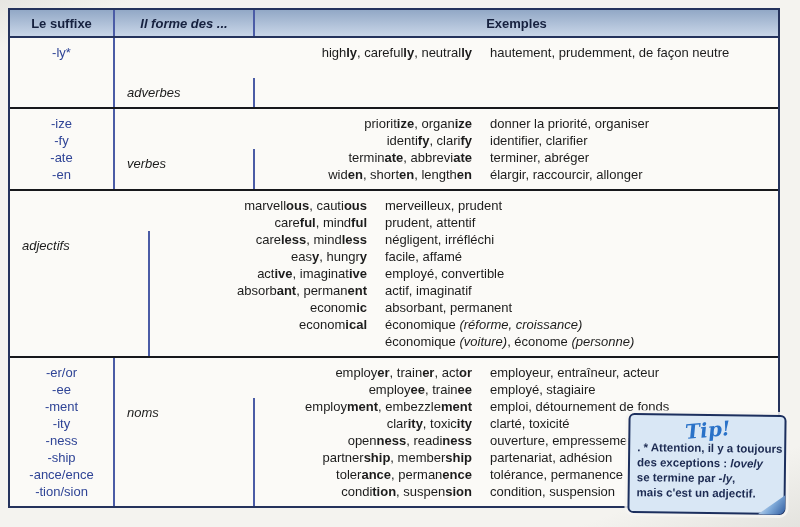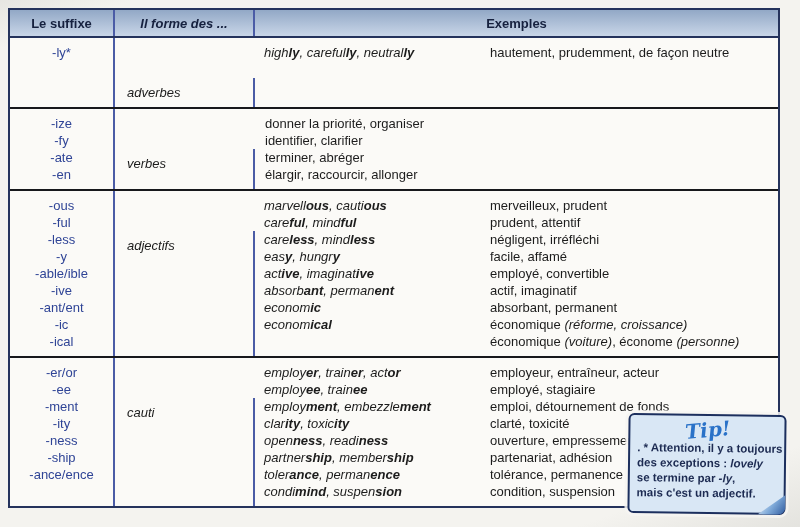--- a/index.html
+++ b/index.html
@@ -35,21 +35,21 @@
 
   .cell{box-sizing:border-box;padding:8px;}
   .c1{width:105px;flex:0 0 105px;border-right:2px solid var(--border-vertical,#4b5ca6);text-align:center;}
   .c2{width:140px;flex:0 0 140px;border-right:2px solid var(--border-vertical,#4b5ca6);font-style:italic;}
   .c3{width:225px;flex:0 0 225px;}
   .c4{flex:1 1 auto;}
   .c34{flex:1 1 auto;}
 
   .group .cell{padding-top:6px;padding-bottom:6px;}
   .group .c2{padding-left:12px;margin-top:40px;}
-  .group .c3{padding-left:9px;font-style:italic;}
+  .group .c3{padding-left:9px;text-align:right;}
   .group .c4{padding-left:10px;}
   .suffixes{color:var(--suffix-text,#2f4496);}
   .line{white-space:nowrap;}
 
   .tip{
     position:absolute;left:628px;top:414px;width:158px;min-height:100px;
     background:var(--tip-bg,#d9e7f5);
     border:2px solid var(--tip-border,#1c2f5e);
     border-radius:6px;
     box-sizing:border-box;
@@ -103,40 +103,35 @@
     </div>
 
     <div class="row group">
       <div class="cell c1 suffixes">
           <div class="line">-ize</div>
           <div class="line">-fy</div>
           <div class="line">-ate</div>
           <div class="line">-en</div>
         </div>
       <div class="cell c2">verbes</div>
+      <div class="cell c3">
+          <div class="line">priorit<b>ize</b>, organ<b>ize</b></div>
+          <div class="line">identi<b>fy</b>, clari<b>fy</b></div>
+          <div class="line">termin<b>ate</b>, abbrevi<b>ate</b></div>
+          <div class="line">wid<b>en</b>, short<b>en</b>, length<b>en</b></div>
+        </div>
       <div class="cell c4">
           <div class="line">donner la priorité, organiser</div>
           <div class="line">identifier, clarifier</div>
           <div class="line">terminer, abréger</div>
           <div class="line">élargir, raccourcir, allonger</div>
         </div>
     </div>
 
     <div class="row group">
-      <div class="cell c1 suffixes">
-          <div class="line">-ous</div>
-          <div class="line">-ful</div>
-          <div class="line">-less</div>
-          <div class="line">-y</div>
-          <div class="line">-able/ible</div>
-          <div class="line">-ive</div>
-          <div class="line">-ant/ent</div>
-          <div class="line">-ic</div>
-          <div class="line">-ical</div>
-        </div>
       <div class="cell c2">adjectifs</div>
       <div class="cell c3">
           <div class="line">marvell<b>ous</b>, cauti<b>ous</b></div>
           <div class="line">care<b>ful</b>, mind<b>ful</b></div>
           <div class="line">care<b>less</b>, mind<b>less</b></div>
           <div class="line">eas<b>y</b>, hungr<b>y</b></div>
           <div class="line">act<b>ive</b>, imaginat<b>ive</b></div>
           <div class="line">absorb<b>ant</b>, perman<b>ent</b></div>
           <div class="line">econom<b>ic</b></div>
           <div class="line">econom<b>ical</b></div>
@@ -156,31 +151,32 @@
 
     <div class="row group">
       <div class="cell c1 suffixes">
           <div class="line">-er/or</div>
           <div class="line">-ee</div>
           <div class="line">-ment</div>
           <div class="line">-ity</div>
           <div class="line">-ness</div>
           <div class="line">-ship</div>
           <div class="line">-ance/ence</div>
-        </div>
-      <div class="cell c2">cauti</div>
+          <div class="line">-tion/sion</div>
+        </div>
+      <div class="cell c2">noms</div>
       <div class="cell c3">
           <div class="line">employ<b>er</b>, train<b>er</b>, act<b>or</b></div>
           <div class="line">employ<b>ee</b>, train<b>ee</b></div>
           <div class="line">employ<b>ment</b>, embezzle<b>ment</b></div>
           <div class="line">clar<b>ity</b>, toxic<b>ity</b></div>
           <div class="line">open<b>ness</b>, readi<b>ness</b></div>
           <div class="line">partner<b>ship</b>, member<b>ship</b></div>
           <div class="line">toler<b>ance</b>, perman<b>ence</b></div>
-          <div class="line">condi<b>mind</b>, suspen<b>sion</b></div>
+          <div class="line">condi<b>tion</b>, suspen<b>sion</b></div>
         </div>
       <div class="cell c4">
           <div class="line">employeur, entraîneur, acteur</div>
           <div class="line">employé, stagiaire</div>
           <div class="line">emploi, détournement de fonds</div>
           <div class="line">clarté, toxicité</div>
           <div class="line">ouverture, empressement</div>
           <div class="line">partenariat, adhésion</div>
           <div class="line">tolérance, permanence</div>
           <div class="line">condition, suspension</div>

